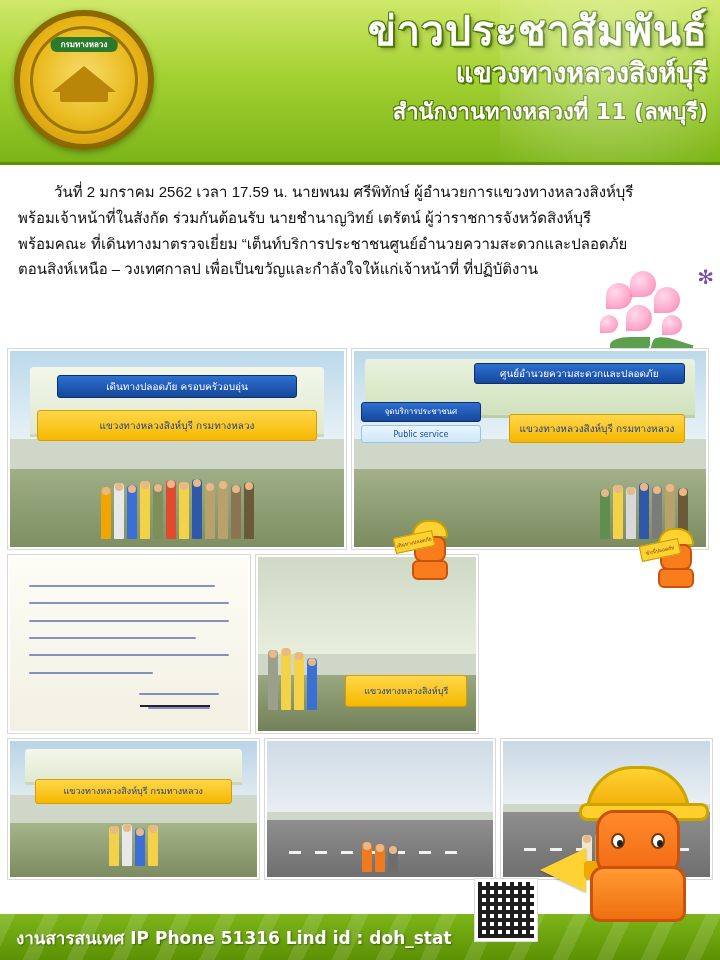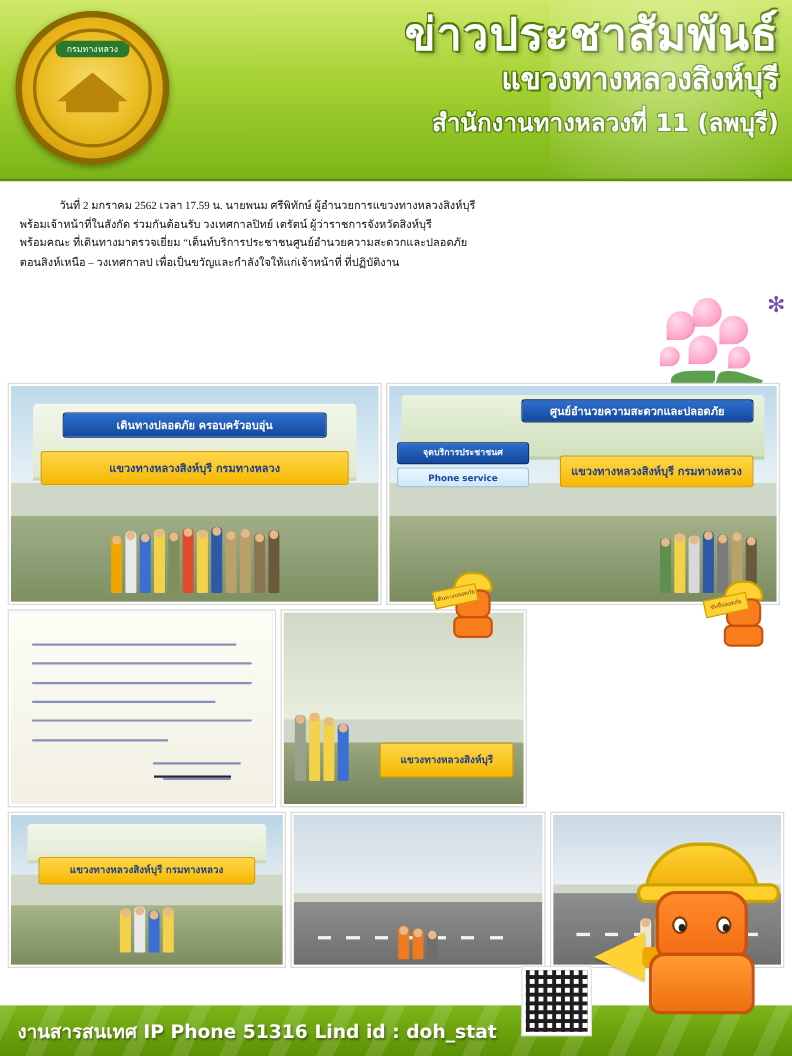--- a/index.html
+++ b/index.html
@@ -33,21 +33,21 @@
     pointer-events:none;
   }
   .logo {
     position: absolute;
     left: 14px; top: 10px;
     width: 140px; height: 140px;
     border-radius: 50%;
     background: radial-gradient(circle at 50% 45%, #f6d64a 0%, #e8b417 55%, #c98f0a 100%);
     border: 6px solid #8a6a00;
     box-shadow: 0 2px 6px rgba(0,0,0,.35);
-    display:flex; align-items:center; justify-content:center;
+    display:flex; align-items:center; justify-content:center;font-weight:bold;
   }
   .logo .inner {
     width: 108px; height: 108px; border-radius:50%;
     border: 3px solid #9a7405;
     background: radial-gradient(circle at 50% 45%, #f7dc6b 0%, #eabc21 60%, #d19d08 100%);
     position: relative;
     display:flex; align-items:center; justify-content:center;
     overflow:hidden;
   }
   .logo .temple {
@@ -111,22 +111,22 @@
   }
 
   
   .article {
     position: relative;
     padding: 14px 18px 6px 18px;
     background: #ffffff;
     min-height: 182px;
   }
   .article p {
-    font-family: Liberation Serif, serif;
-    font-size: 10px;
+    font-family: Liberation Sans, sans-serif;
+    font-size: 15px;
     color: #111111;
     line-height: 1.72;
     text-indent: 0;
   }
   .article p.first { text-indent: 36px; }
   .flower {
     position: absolute;
     right: 4px; bottom: -6px;
     width: 120px; height: 100px;
     pointer-events: none;
@@ -172,21 +172,21 @@
     border-radius: 4px 4px 0 0;
     box-shadow: inset 0 -3px 0 rgba(0,0,0,.08);
   }
   .banner {
     position:absolute; left:8%; right:8%; top:38%;
     height:17%;
     background: linear-gradient(180deg,#ffd74a,#f5b800);
     border:1px solid #d89b00;
     border-radius:3px;
     display:flex; align-items:center; justify-content:center;
-    color:#1d3f8a; font-weight:700;
+    color:#1d3f8a; font-weight:400;
     font-family:"DejaVu Sans", sans-serif;
     font-size: 10px;
     text-align:center;
     padding: 0 2px;
     overflow:hidden;
     white-space:nowrap;
   }
   .banner.blue{
     background: linear-gradient(180deg,#2e6fd0,#14489c);
     border-color:#0d2f6c; color:#ffffff;
@@ -335,21 +335,21 @@
     </div>
     <div class="header-text">
       <div class="title1">ข่าวประชาสัมพันธ์</div>
       <div class="title2">แขวงทางหลวงสิงห์บุรี</div>
       <div class="title3">สำนักงานทางหลวงที่ 11 (ลพบุรี)</div>
     </div>
   </div>
 
   <div class="article">
     <p class="first">วันที่ 2 มกราคม 2562 เวลา 17.59 น. นายพนม ศรีพิทักษ์ ผู้อำนวยการแขวงทางหลวงสิงห์บุรี</p>
-    <p>พร้อมเจ้าหน้าที่ในสังกัด ร่วมกันต้อนรับ วงเทศกาลปิทย์ เตรัตน์ ผู้ว่าราชการจังหวัดสิงห์บุรี</p>
+    <p>พร้อมเจ้าหน้าที่ในสังกัด ร่วมกันต้อนรับ นายชำนาญวิทย์ เตรัตน์ ผู้ว่าราชการจังหวัดสิงห์บุรี</p>
     <p>พร้อมคณะ ที่เดินทางมาตรวจเยี่ยม “เต็นท์บริการประชาชนศูนย์อำนวยความสะดวกและปลอดภัย</p>
     <p>ตอนสิงห์เหนือ – วงเทศกาลป เพื่อเป็นขวัญและกำลังใจให้แก่เจ้าหน้าที่ ที่ปฏิบัติงาน</p>
 
     <div class="flower">
       <span class="butterfly">✻</span>
       <div class="petal" style="left:10px; top:30px;"></div>
       <div class="petal" style="left:34px; top:18px;"></div>
       <div class="petal" style="left:58px; top:34px;"></div>
       <div class="petal" style="left:30px; top:52px;"></div>
       <div class="petal" style="left:66px; top:62px; width:20px;height:20px;"></div>
@@ -408,21 +408,21 @@
         </div>
       </div>
 
       <div class="photo" style="width:356px;height:200px;">
         <div class="sky"></div>
         <div class="ground" style="background:linear-gradient(180deg,#a4b18a,#7b8a5f);"></div>
         <div class="tent" style="left:3%;right:3%;top:4%;height:30%;background:linear-gradient(180deg,#e9f2dd,#cfe0bb);"></div>
         <div class="banner blue" style="top:6%;height:11%;left:34%;right:6%;">ศูนย์อำนวยความสะดวกและปลอดภัย</div>
         <div class="banner" style="top:32%;height:15%;left:44%;right:6%;">แขวงทางหลวงสิงห์บุรี กรมทางหลวง</div>
         <div class="banner blue small" style="top:26%;height:10%;left:2%;right:64%;">จุดบริการประชาชนศ</div>
-        <div class="banner small" style="top:38%;height:9%;left:2%;right:64%;background:linear-gradient(180deg,#eaf6ff,#cfe7fa);color:#14489c;border-color:#9bc4e2;">Phone service</div>
+        <div class="banner small" style="top:38%;height:9%;left:2%;right:64%;background:linear-gradient(180deg,#eaf6ff,#cfe7fa);color:#14489c;border-color:#9bc4e2;">Public service</div>
         <div class="people" style="justify-content:flex-end; padding-right:18px;">
           <div class="per" style="height:50px;background:#5f8f4f;">
               <i></i>
             </div>
           <div class="per" style="height:54px;background:#f3d24a;">
               <i></i>
             </div>
           <div class="per" style="height:52px;background:#d8d8d8;">
               <i></i>
             </div>

